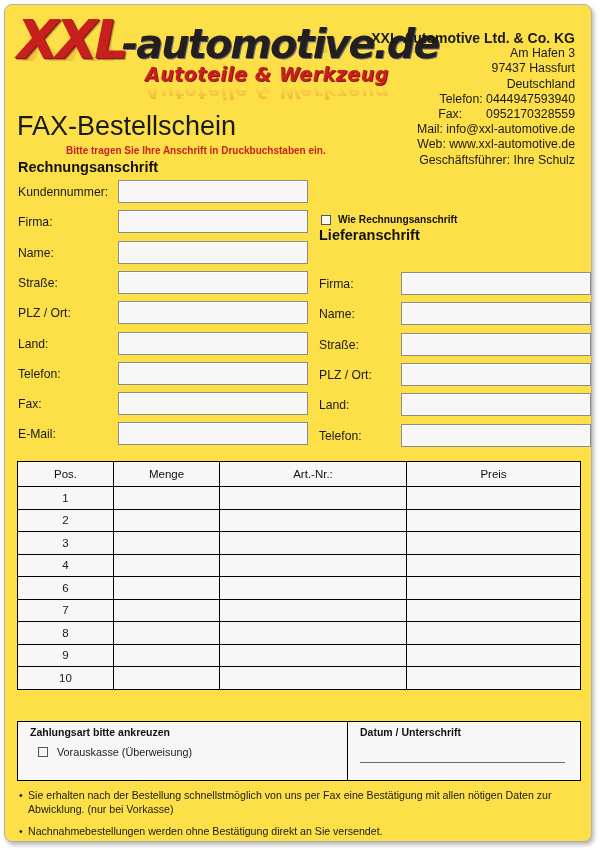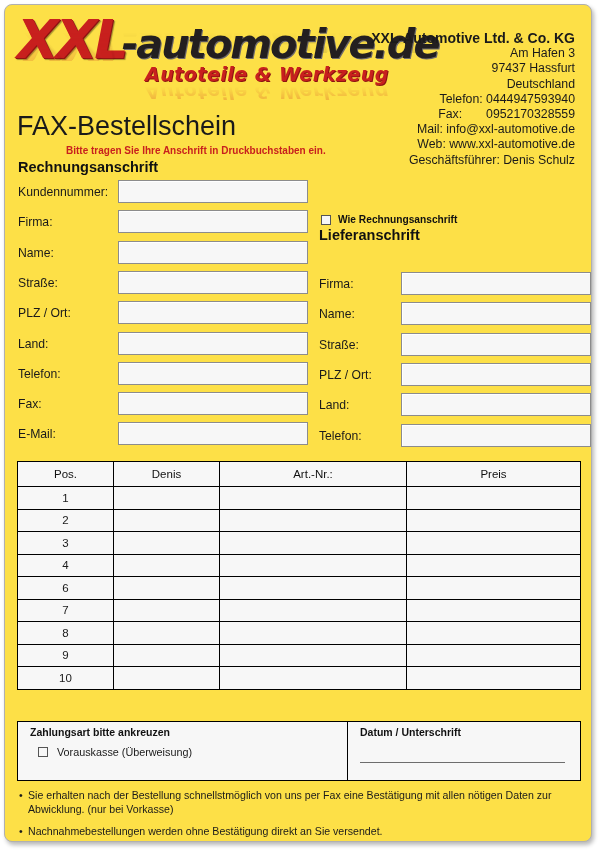--- a/index.html
+++ b/index.html
@@ -337,21 +337,21 @@
 
     <div class="company">
       <div class="co-row co-name">XXL-Automotive Ltd. &amp; Co. KG</div>
       <div class="co-row">Am Hafen 3</div>
       <div class="co-row">97437 Hassfurt</div>
       <div class="co-row">Deutschland</div>
       <div class="co-row">Telefon: 0444947593940</div>
       <div class="co-row">Fax:       0952170328559</div>
       <div class="co-row">Mail: info@xxl-automotive.de</div>
       <div class="co-row">Web: www.xxl-automotive.de</div>
-      <div class="co-row">Geschäftsführer: Denis Schulz</div>
+      <div class="co-row">Geschäftsführer: Ihre Schulz</div>
     </div>
   </div>
 
   <div class="title">FAX-Bestellschein</div>
   <div class="hint">Bitte tragen Sie Ihre Anschrift in Druckbuchstaben ein.</div>
   <div class="sect-bill">Rechnungsanschrift</div>
 
   <div class="samerow">
     <span class="cb"></span>
     <span class="cbtxt">Wie Rechnungsanschrift</span>
@@ -421,21 +421,21 @@
       <div class="field col-right" style="top: 418.5px; left: 314px; width: 260px;">
         <span class="lbl">Telefon:</span>
         <span class="box"></span>
       </div>
     </div>
 
   <table id="order-table">
     <thead>
       <tr>
         <th style="width:95px">Pos.</th>
-        <th style="width:105px">Denis</th>
+        <th style="width:105px">Menge</th>
         <th style="width:186px">Art.-Nr.:</th>
         <th>Preis</th>
       </tr>
     </thead>
     <tbody id="order-rows">
         <tr>
           <td class="posnum">1</td>
           <td></td>
           <td></td>
           <td></td>

